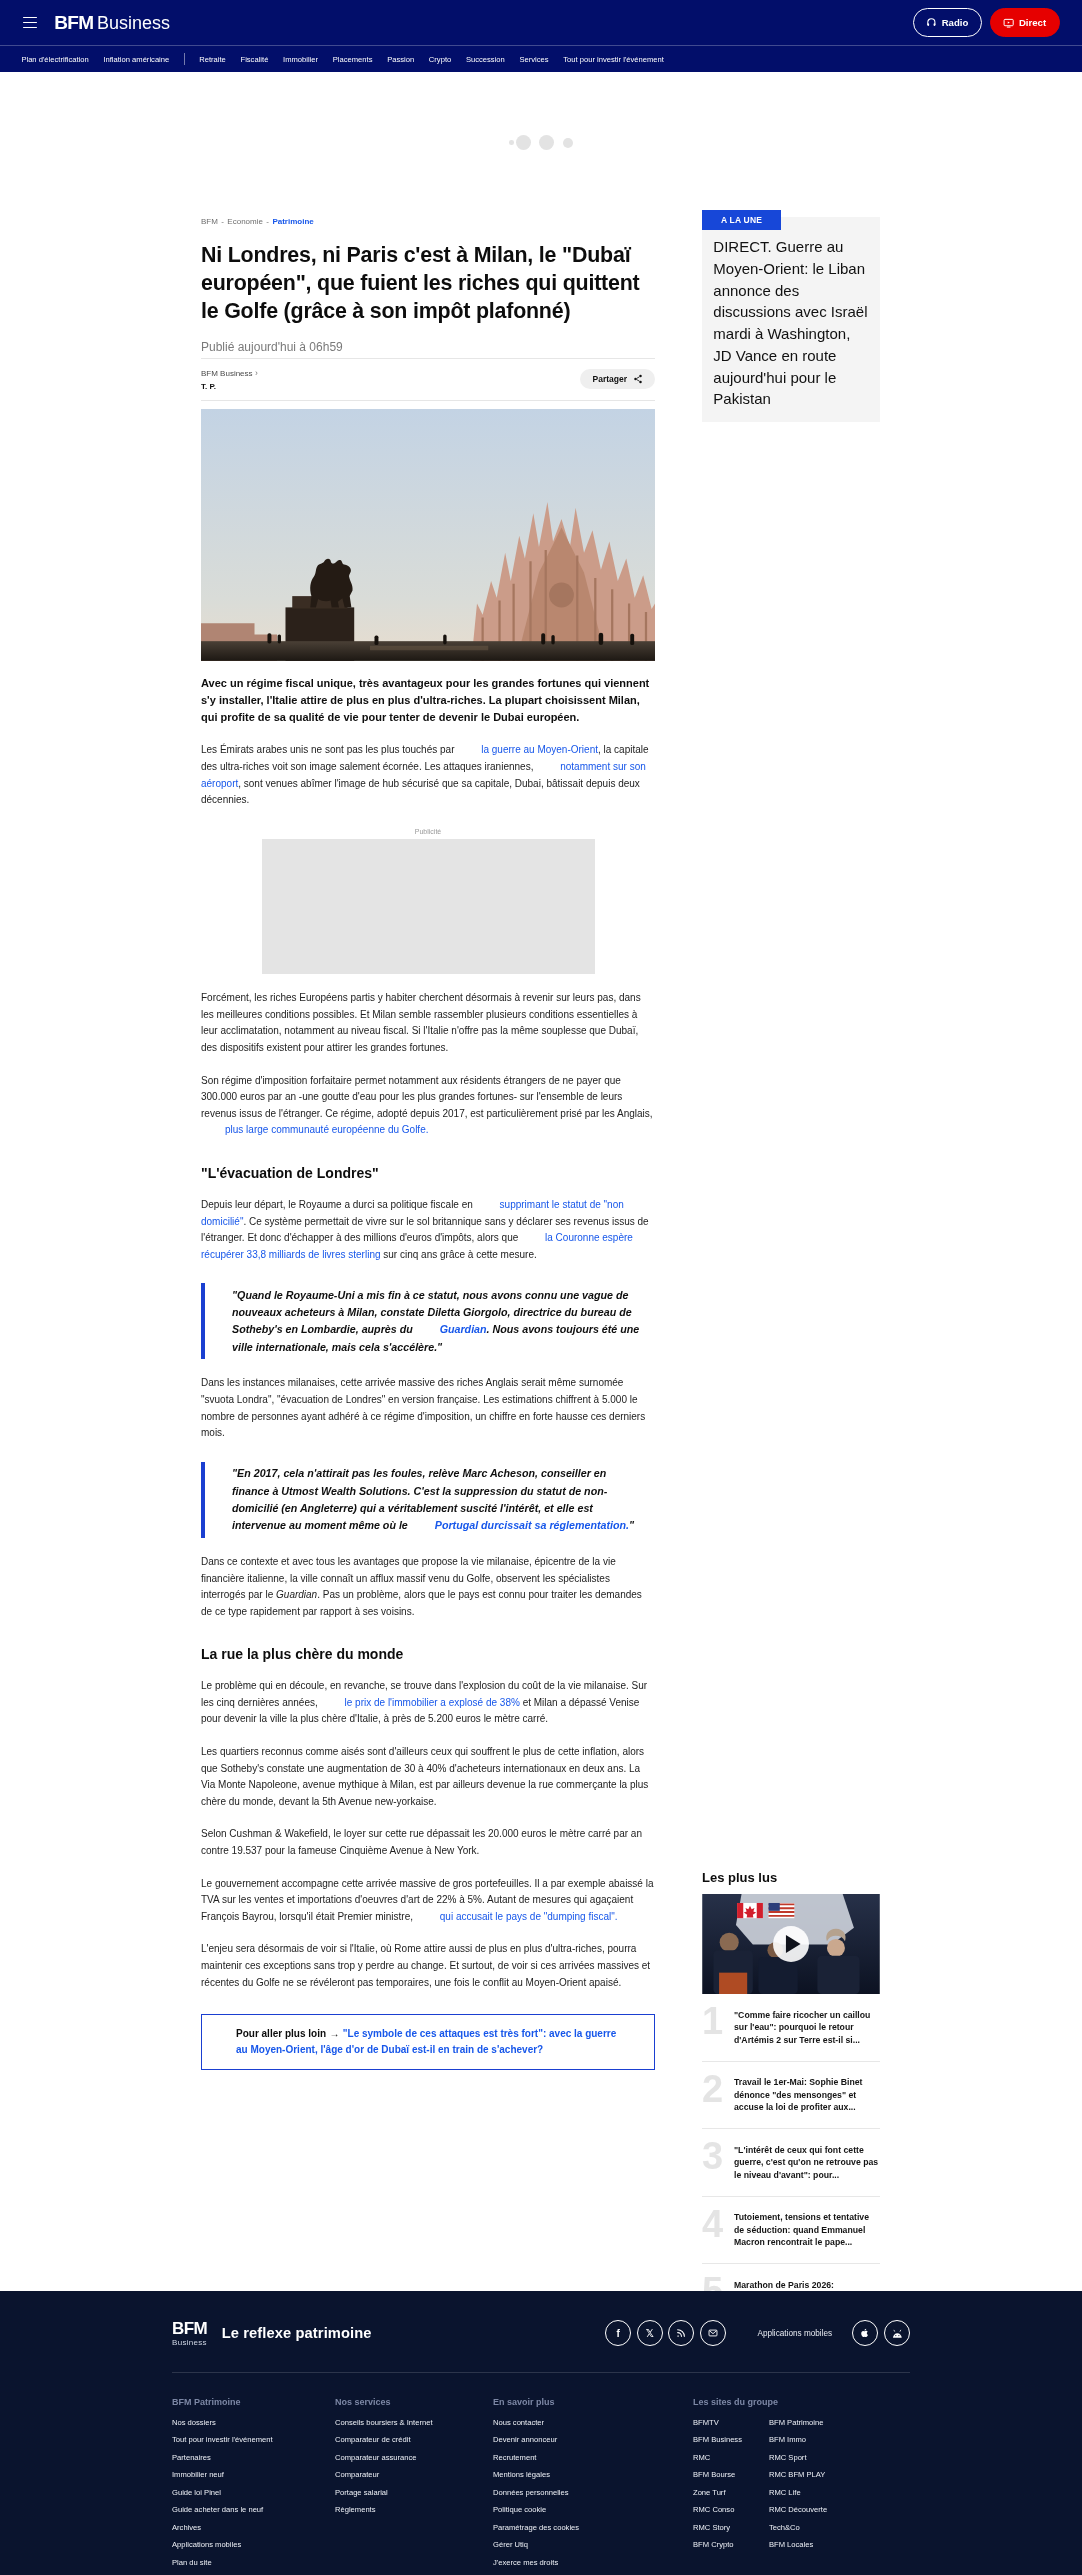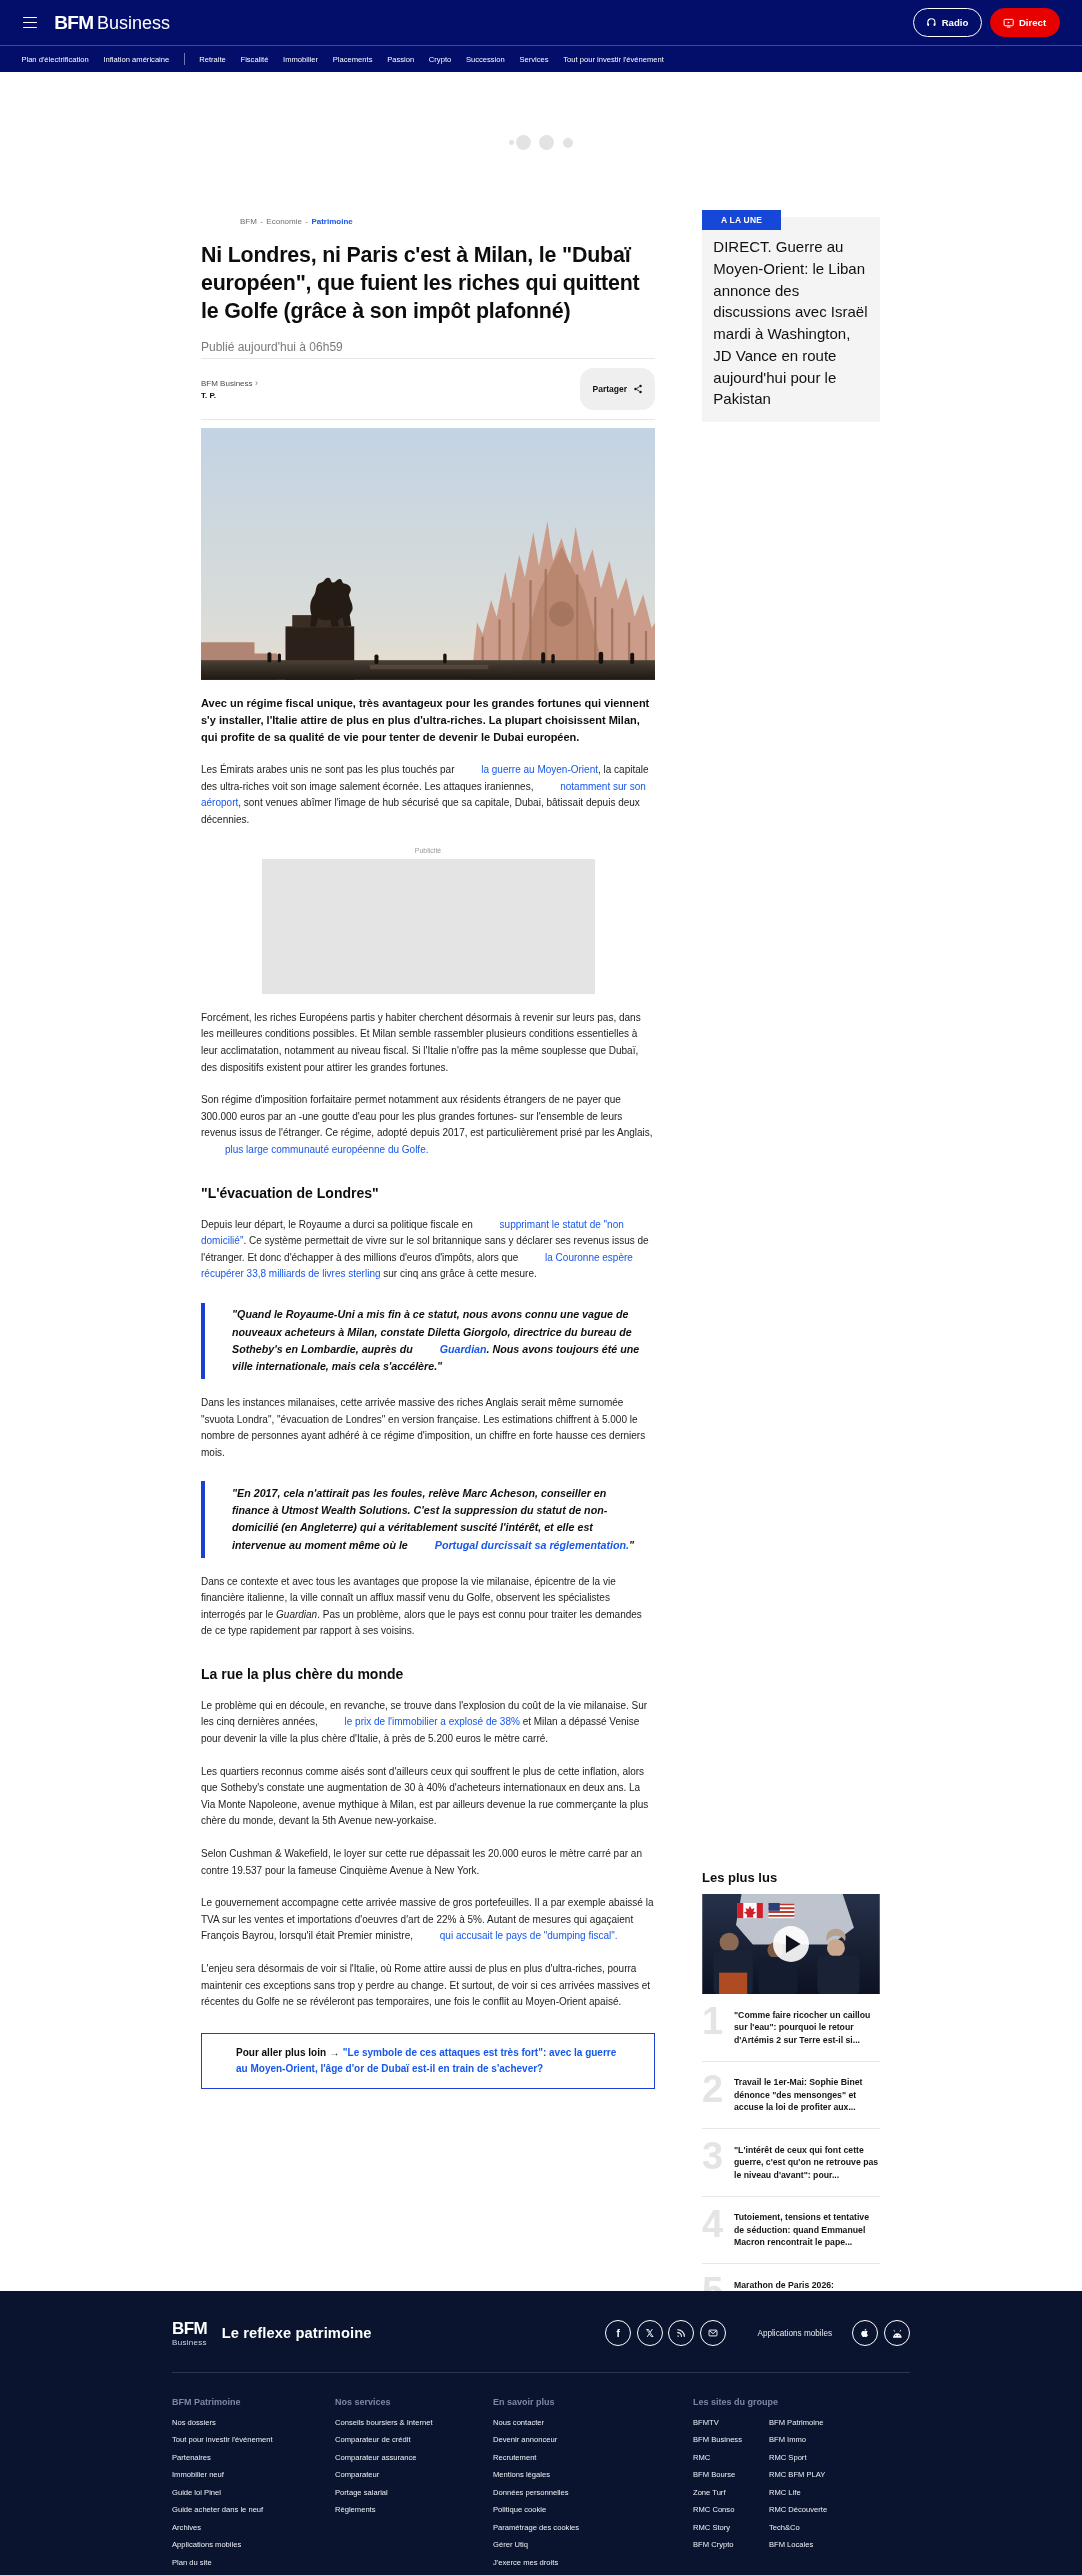--- a/index.html
+++ b/index.html
@@ -40,33 +40,33 @@
   .d3{width:15px;height:15px;}
   .d4{width:10px;height:10px;}
 
   
   .container{width:680px;margin:0 auto;display:flex;gap:47px;}
   .maincol{width:454px;flex:0 0 454px;}
   .sidecol{width:178px;flex:0 0 178px;}
   .content-wrap{margin-top:67px;}
 
   
-  .breadcrumb{font-size:8px;color:#6e6e6e;margin-bottom:14.7px;margin-left:39px;}
+  .breadcrumb{font-size:8px;color:#6e6e6e;margin-bottom:14.7px;}
   .breadcrumb a{color:#6e6e6e;text-decoration:none;cursor:pointer;}
   .breadcrumb .crumb-sep{margin:0 3.4px;}
   .breadcrumb a.active{color:var(--link);font-weight:600;}
   h1.title{font-size:21.4px;line-height:1.32;font-weight:800;color:#0d0d0d;letter-spacing:-0.2px;margin-bottom:14.7px;}
   .pubdate{font-size:12px;color:#7a7a7a;margin-bottom:4px;}
   .meta-sep{border:none;border-top:0.6px solid #e6e6e6;margin:0;}
   .author-row{display:flex;align-items:center;padding:9px 0;}
   .author-block{display:flex;flex-direction:column;gap:3.4px;font-size:8px;}
   .author-src{color:#4a4a4a;text-decoration:none;cursor:pointer;}
   .author-src .chev{font-size:8.5px;margin-left:2.3px;color:#777;}
   .author-name{font-weight:700;color:#111;}
-  .share-btn{margin-left:auto;display:flex;align-items:center;gap:5.6px;background:#efefef;border:none;border-radius:13.5px;height:42px;padding:0 12.4px;font-size:8.5px;font-weight:700;color:#111;cursor:pointer;font-family:inherit;}
+  .share-btn{margin-left:auto;display:flex;align-items:center;gap:5.6px;background:#efefef;border:none;border-radius:13.5px;height:20px;padding:0 12.4px;font-size:8.5px;font-weight:700;color:#111;cursor:pointer;font-family:inherit;}
   .hero{margin-top:8px;width:454px;height:252px;overflow:hidden;background:#c7d5e3;}
   .lead{margin-top:14.7px;font-size:11px;line-height:1.55;font-weight:700;color:#0f0f0f;}
   .article-body p.bp{margin-top:16px;font-size:10px;line-height:1.66;color:#222;}
   .article-body h2{margin-top:26px;font-size:14px;font-weight:800;color:#0d0d0d;}
   .article-body a.inline-link{color:var(--link);text-decoration:none;cursor:pointer;margin-left:24px;}
   .article-body .it{font-style:italic;}
   blockquote.quote{margin-top:20px;border-left:4px solid var(--quote-blue);padding:3.4px 11.3px 3.4px 27px;font-size:10.7px;line-height:1.62;font-weight:700;font-style:italic;color:#0f0f0f;}
   blockquote.quote a.inline-link{color:var(--link);}
   .ad-slot{margin-top:19px;}
   .ad-label{text-align:center;font-size:7px;color:#9a9a9a;margin-bottom:4.5px;}

